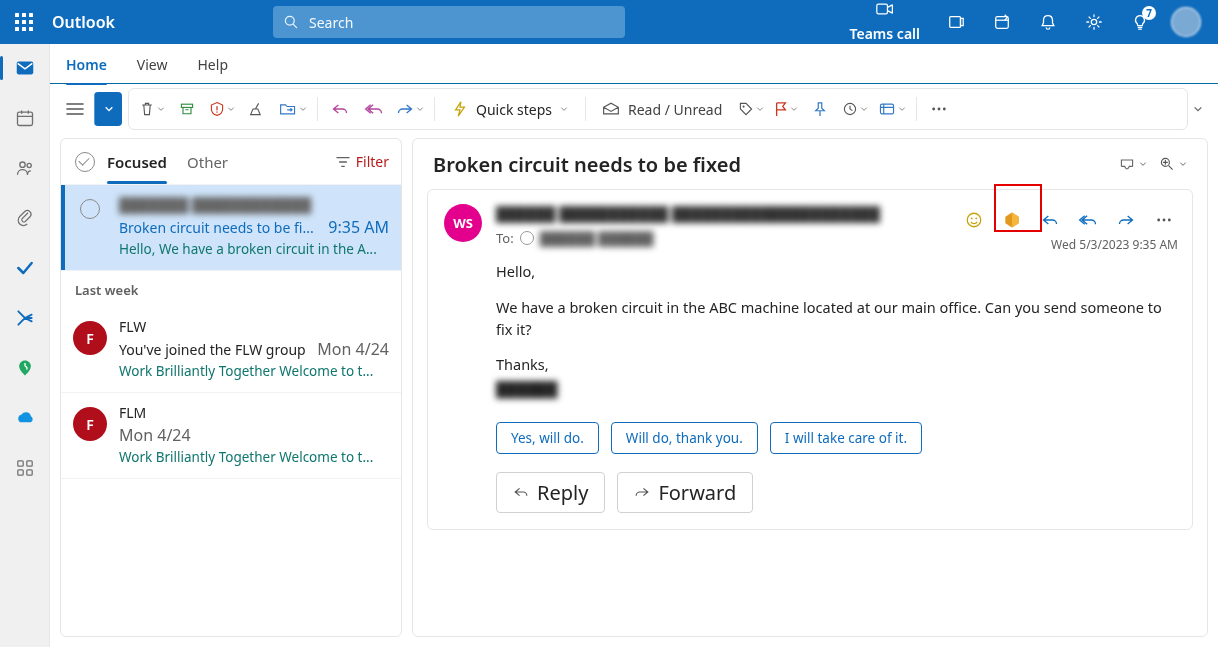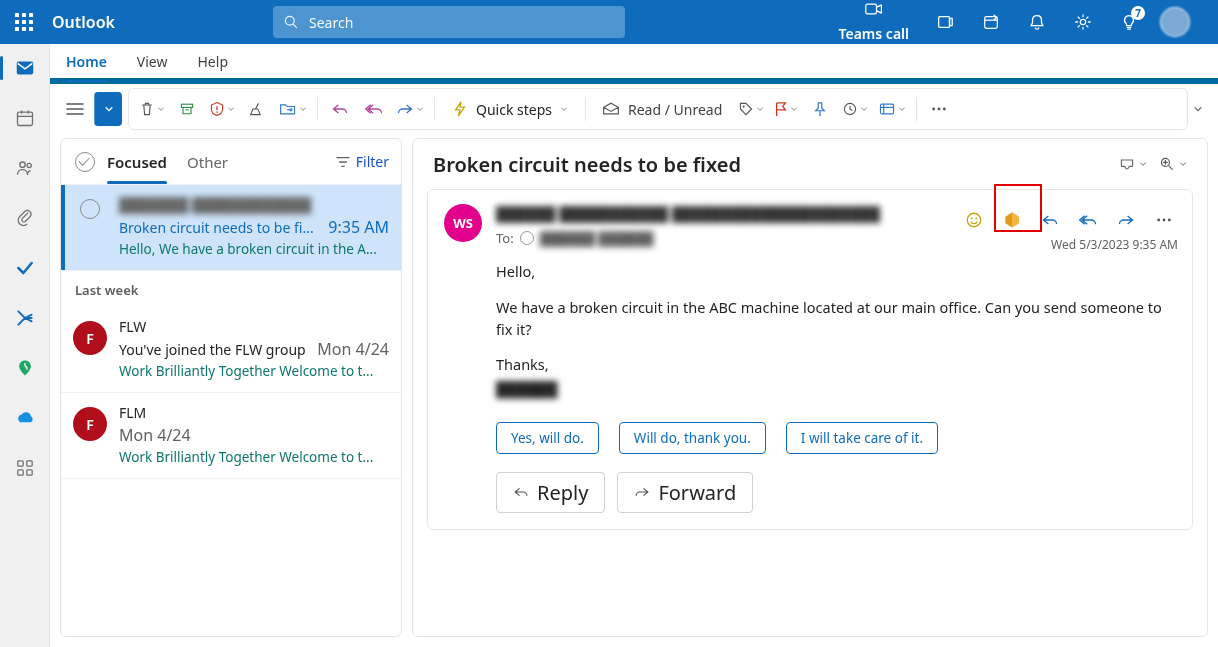--- a/index.html
+++ b/index.html
@@ -1,19 +1,19 @@
 <!DOCTYPE html>
 <html><head>
 <meta charset="utf-8">
 <style>
   * { box-sizing: border-box; font-family: "Segoe UI", system-ui, -apple-system, sans-serif; }
   html, body { margin:0; padding:0; width:1218px; height:647px; overflow:hidden; background:#fff; color:#242424; }
 
   
-  .topbar { display:flex; align-items:center; height:44px; background:#0f6cbd; color:#fff; padding:0 21px 0 0; }
+  .topbar { display:flex; align-items:center; height:44px; background:#0f6cbd; color:#fff; padding:0 10px 0 0; }
   .waffle { width:48px; height:44px; display:flex; align-items:center; justify-content:center; cursor:pointer; }
   .waffle-dots { display:grid; grid-template-columns:repeat(3,4px); grid-template-rows:repeat(3,4px); gap:3px; }
   .waffle-dots span { background:#fff; width:4px; height:4px; border-radius:0.5px; }
   .brand { font-size:16px; font-weight:600; padding:0 8px 0 4px; white-space:nowrap; }
   .search-wrap { margin-left:150px; }
   .search { display:flex; align-items:center; width:352px; height:32px; background:#4d95d1; border-radius:4px; padding:0 10px; color:#fff; }
   .search svg { opacity:0.9; }
   .search-ph { margin-left:10px; font-size:14px; opacity:0.95; }
   .topbar-spacer { flex:1; }
   .top-actions { display:flex; align-items:center; gap:2px; }
@@ -23,21 +23,21 @@
   .avatar-top { width:30px; height:30px; border-radius:50%; border:1px solid rgba(255,255,255,0.8); background:#7aa9d4; filter:blur(1px); }
 
   
   .shell { display:flex; height:calc(647px - 44px); }
   .rail { width:50px; background:#f0f0f0; border-right:1px solid #e6e6e6; display:flex; flex-direction:column; align-items:center; padding-top:4px; gap:10px; }
   .rail-btn { width:40px; height:40px; display:flex; align-items:center; justify-content:center; border-radius:4px; cursor:pointer; color:#616161; position:relative; }
   .rail-btn.active { color:#0f6cbd; }
   .rail-btn.active::before { content:""; position:absolute; left:-5px; top:8px; bottom:8px; width:3px; background:#0f6cbd; border-radius:2px; }
 
   .content { flex:1; display:flex; flex-direction:column; }
-  .tabs-row { display:flex; align-items:center; height:40px; padding:0 16px; gap:30px; border-bottom:6px solid #0369a1; }
+  .tabs-row { display:flex; height:40px; padding:0 16px; gap:30px; border-bottom:1px solid #0369a1; }
   .tab { font-size:14px; color:#424242; height:40px; display:flex; align-items:center; cursor:pointer; position:relative; }
   .tab.active { color:#0f6cbd; font-weight:600; }
   .tab.active::after { content:""; position:absolute; left:0; right:0; bottom:-1px; height:2.5px; background:#0f6cbd; border-radius:2px; }
 
   
   .ribbon-wrap { padding:4px 10px 8px 8px; display:flex; align-items:center; gap:0; }
   .ribbon { flex:1; display:flex; align-items:center; height:42px; border:1px solid #e6e6e6; border-radius:6px; padding:0 6px; gap:2px; }
   .rb-btn { height:32px; min-width:32px; display:flex; align-items:center; justify-content:center; border-radius:4px; cursor:pointer; color:#555; position:relative; padding:0 4px; }
   .rb-btn .chev { margin-left:2px; }
   .rb-sep { width:1px; height:24px; background:#e6e6e6; margin:0 4px; }
@@ -52,21 +52,21 @@
   
   .main2 { flex:1; display:flex; gap:10px; padding:0 10px 10px 10px; }
   .listpane { width:342px; border:1px solid #e6e6e6; border-radius:6px; display:flex; flex-direction:column; overflow:hidden; }
   .list-head { display:flex; align-items:center; height:46px; padding:0 12px 0 14px; gap:12px; border-bottom:1px solid #f2f2f2; }
   .sel-circle { width:20px; height:20px; border:1.5px solid #8a8a8a; border-radius:50%; position:relative; cursor:pointer; }
   .sel-circle .chk { position:absolute; left:3px; top:4px; width:10px; height:6px; border-left:1.6px solid #8a8a8a; border-bottom:1.6px solid #8a8a8a; transform:rotate(-45deg); }
   .pivot { display:flex; gap:20px; }
   .pivot .pv { font-size:15px; color:#666; cursor:pointer; position:relative; }
   .pivot .pv.active { color:#242424; font-weight:600; }
   .pivot .pv.active::after { content:""; position:absolute; left:0; right:0; bottom:-12px; height:2.5px; background:#0f6cbd; border-radius:2px; }
-  .filter { margin-left:auto; display:flex; align-items:center; gap:6px; color:#1d4ed8; font-size:14px; cursor:pointer; }
+  .filter { margin-left:auto; display:flex; align-items:center; gap:6px; color:#b91c1c; font-size:14px; cursor:pointer; }
 
   .msg { padding:10px 12px 12px 12px; border-bottom:1px solid #f2f2f2; position:relative; display:flex; gap:12px; cursor:pointer; }
   .msg.selected { background:#cfe4fa; }
   .msg.selected::before { content:""; position:absolute; left:0; top:0; bottom:0; width:4px; background:#0f6cbd; }
   .msg .c { width:34px; display:flex; align-items:flex-start; justify-content:center; padding-top:4px; }
   .sel2 { width:20px; height:20px; border:1.5px solid #8a8a8a; border-radius:50%; }
   .msg .body { flex:1; min-width:0; }
   .from { font-size:14px; color:#242424; font-weight:400; white-space:nowrap; overflow:hidden; text-overflow:ellipsis; }
   .from.blur { filter:blur(3px); color:#666; }
   .subj-row { display:flex; align-items:baseline; gap:10px; margin-top:2px; }
@@ -96,21 +96,21 @@
   .card-actions { margin-left:auto; display:flex; align-items:center; gap:6px; }
   .ic-btn { width:32px; height:32px; display:flex; align-items:center; justify-content:center; cursor:pointer; color:#0f6cbd; border-radius:4px; }
   .ic-btn.gray { color:#666; }
   .box-red { position:absolute; border:2.5px solid #e50000; width:48px; height:48px; pointer-events:none; }
   .recv-time { position:absolute; right:14px; top:46px; font-size:12px; color:#616161; }
 
   .mail-body { padding:10px 24px 0 68px; font-size:14.5px; line-height:1.5; color:#242424; }
   .mail-body p { margin:0 0 14px 0; }
   .sig { filter:blur(3px); display:inline-block; }
 
-  .sugg { display:flex; gap:20px; padding:8px 24px 0 68px; }
+  .sugg { display:flex; gap:12px; padding:8px 24px 0 68px; }
   .sugg-btn { border:1px solid #0f6cbd; color:#0f6cbd; background:#fff; border-radius:4px; padding:6px 14px; font-size:13.5px; cursor:pointer; }
   .reply-row { display:flex; gap:12px; padding:18px 24px 0 68px; }
   .reply-btn { border:1px solid #d1d1d1; background:#fff; border-radius:4px; padding:6px 16px; font-size:20px; display:flex; align-items:center; gap:8px; cursor:pointer; color:#242424; }
 
   svg { display:block; }
 </style>
 </head>
 <body>
 
 <div class="topbar">

